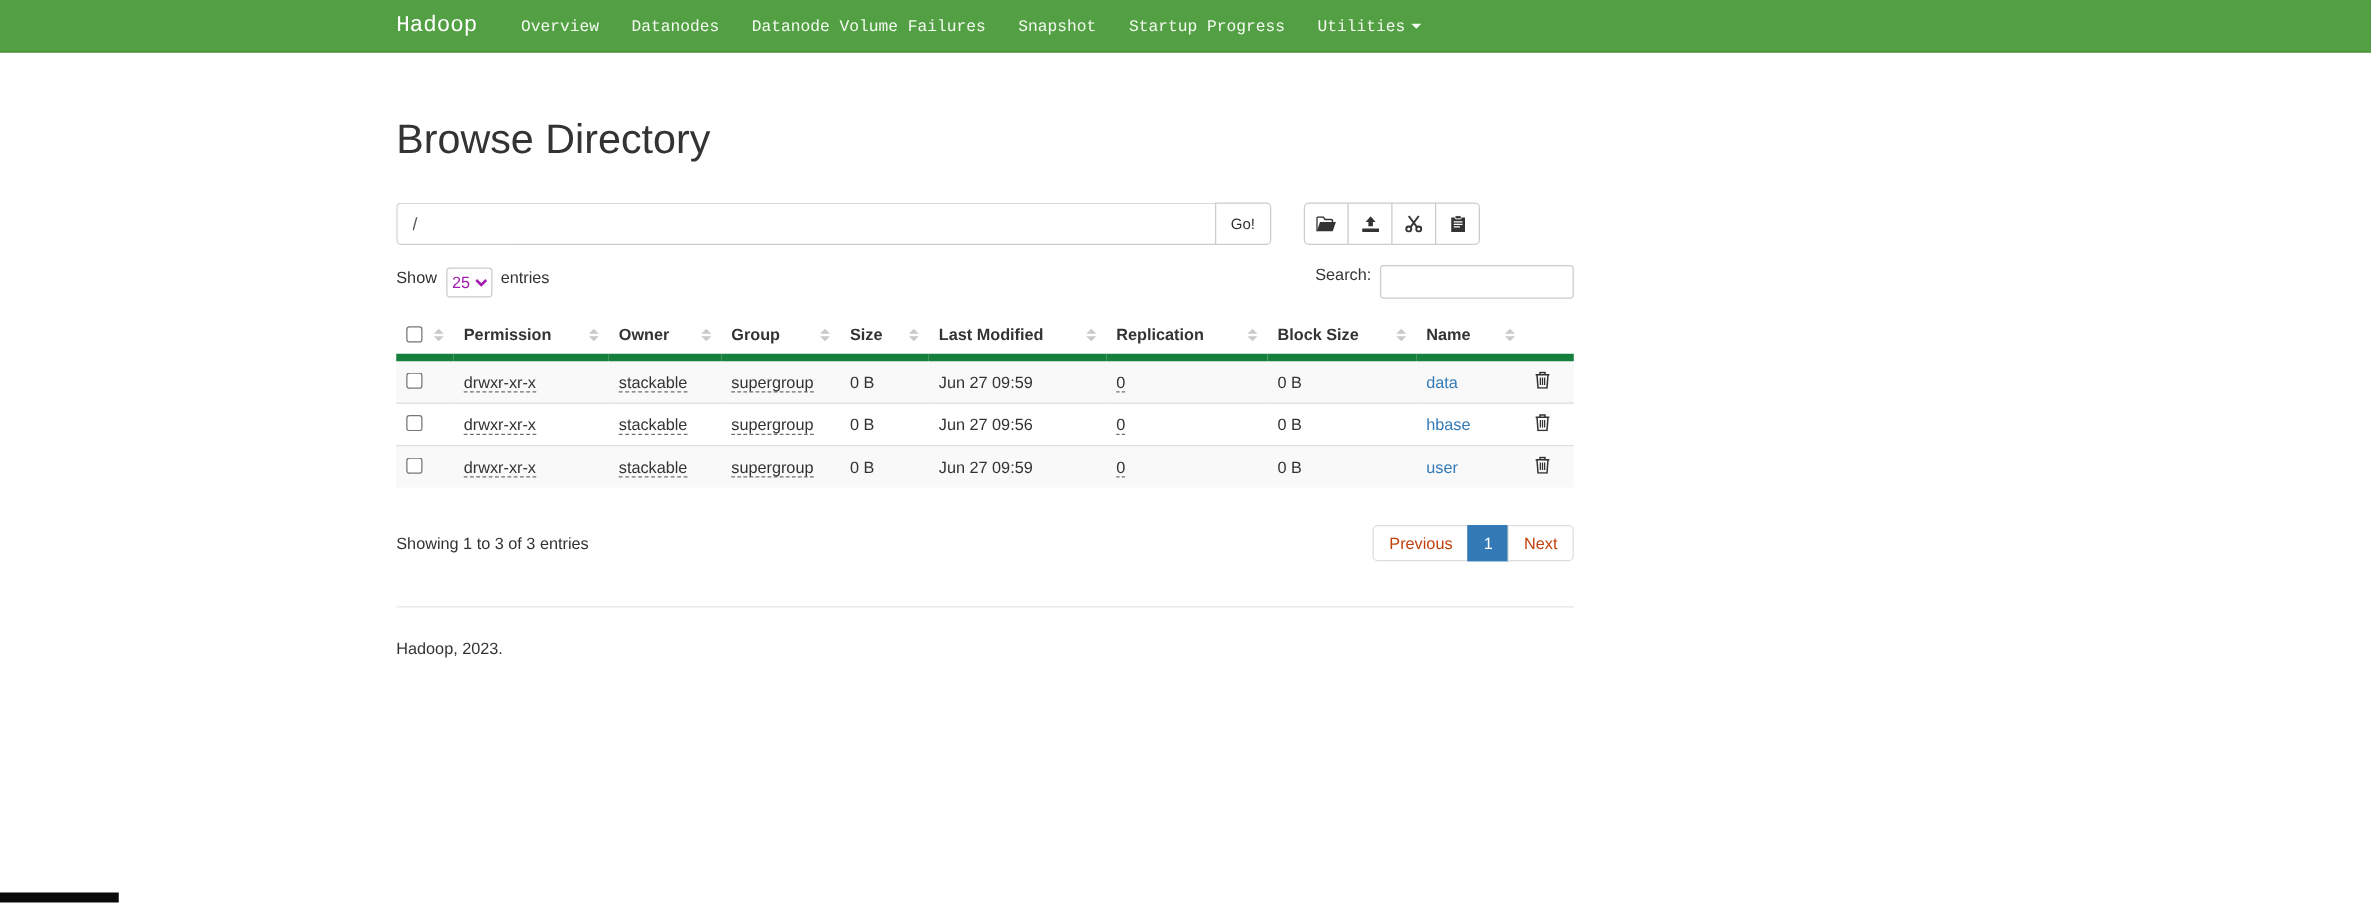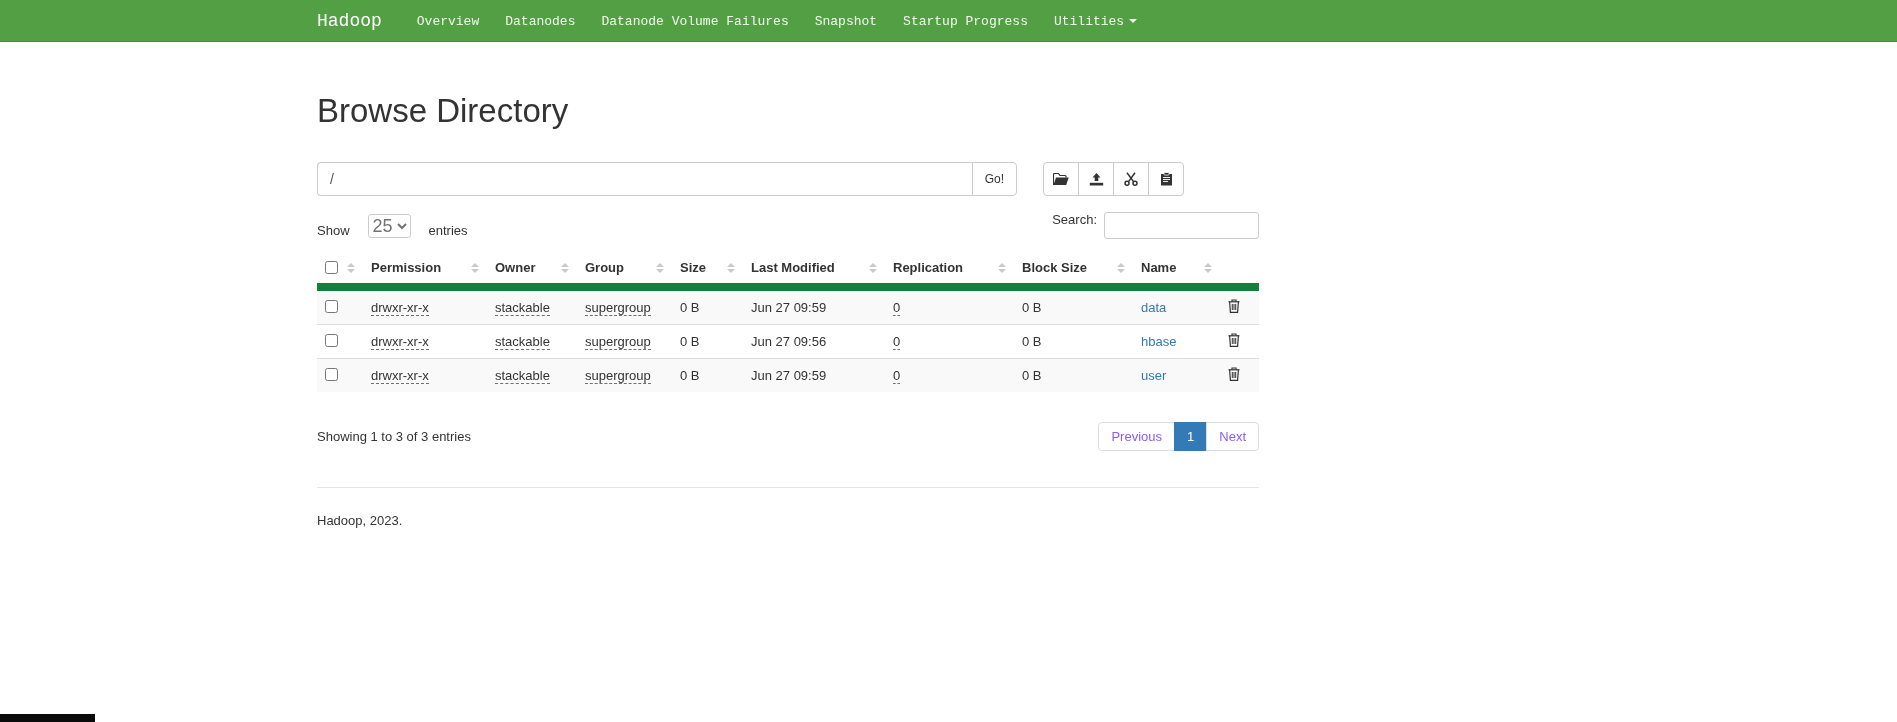--- a/index.html
+++ b/index.html
@@ -95,45 +95,45 @@
   .icon-btn:last-child { border-radius: 0 4px 4px 0; }
 
   
   .controls-row {
     display: flex;
     justify-content: space-between;
     align-items: center;
     margin-top: 16px;
     font-size: 13px;
   }
-  .show-ctrl { display: flex; align-items: flex-end; gap: 18px; }
+  .show-ctrl { display: flex; align-items: flex-start; gap: 7px; }
   .page-size {
     height: 24px;
     border: 1px solid #ccc;
     border-radius: 3px;
-    font-size: 18px;
-    color: #737373;
+    font-size: 13px;
+    color: #a21caf;
     background: #fff;
     font-family: "Liberation Sans", sans-serif;
   }
   .search-ctrl { display: flex; gap: 7px; }
   .search-input {
     width: 155px;
     height: 27px;
     border: 1px solid #ccc;
     border-radius: 3px;
     padding: 3px 8px;
     font-size: 13px;
     outline: none;
     font-family: "Liberation Sans", sans-serif;
   }
 
   
   table { width: 100%; border-collapse: collapse; margin-top: 13px; font-size: 13px; }
-  th { text-align: left; padding: 8px 8px; border-bottom: 8px solid #15803d; font-weight: bold; color: #333; }
+  th { text-align: left; padding: 8px 8px; border-bottom: 6px solid #15803d; font-weight: bold; color: #333; }
   td { padding: 8px 8px; border-top: 1px solid #ddd; color: #333; }
   tbody tr:nth-child(odd) { background: #f9f9f9; }
   .th-wrap { display: flex; align-items: center; justify-content: space-between; }
   .sort { display: inline-flex; flex-direction: column; gap: 2px; margin-left: 8px; }
   .sort i { display: block; width: 0; height: 0; border-left: 4px solid transparent; border-right: 4px solid transparent; }
   .sort .up { border-bottom: 4px solid #c9c9c9; }
   .sort .down { border-top: 4px solid #c9c9c9; }
   .col-check { width: 46px; }
   .col-perm { width: 124px; }
   .col-owner { width: 90px; }
@@ -156,21 +156,21 @@
     align-items: center;
     margin-top: 30px;
     font-size: 13px;
   }
   .pagination { display: flex; }
   .page-item {
     padding: 6px 12px;
     border: 1px solid #ddd;
     margin-left: -1px;
     background: #fff;
-    color: #8b5cf6;
+    color: #c2410c;
     font-size: 13px;
     cursor: pointer;
     user-select: none;
   }
   .page-item.first { border-radius: 4px 0 0 4px; margin-left: 0; }
   .page-item.last { border-radius: 0 4px 4px 0; }
   .page-item.active { background: #337ab7; border-color: #337ab7; color: #fff; }
 
   
   .footer-rule { border: none; border-top: 1px solid #e5e5e5; margin-top: 36px; }

